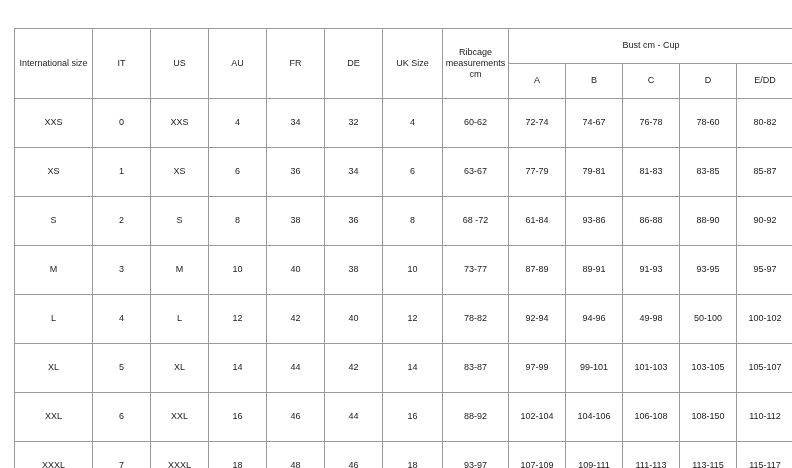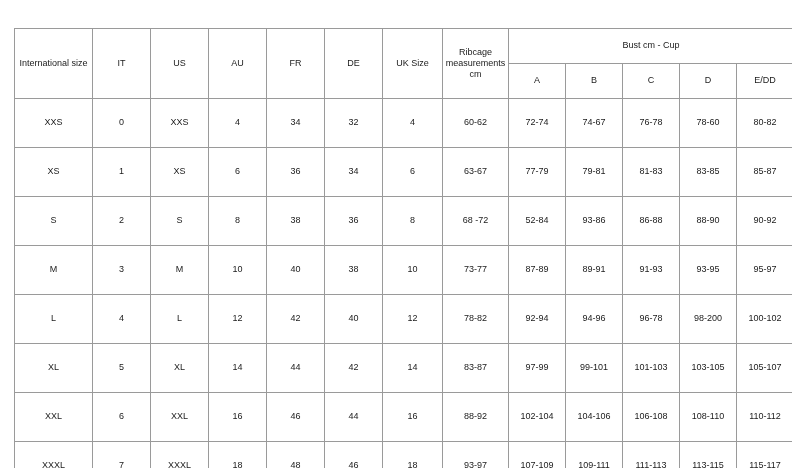--- a/index.html
+++ b/index.html
@@ -130,21 +130,21 @@
       </tr>
       <tr>
         <td>S</td>
         <td>2</td>
         <td>S</td>
         <td>8</td>
         <td>38</td>
         <td>36</td>
         <td>8</td>
         <td>68 -72</td>
-        <td>52-84</td>
+        <td>61-84</td>
         <td>93-86</td>
         <td>86-88</td>
         <td>88-90</td>
         <td>90-92</td>
       </tr>
       <tr>
         <td>M</td>
         <td>3</td>
         <td>M</td>
         <td>10</td>
@@ -162,22 +162,22 @@
         <td>L</td>
         <td>4</td>
         <td>L</td>
         <td>12</td>
         <td>42</td>
         <td>40</td>
         <td>12</td>
         <td>78-82</td>
         <td>92-94</td>
         <td>94-96</td>
-        <td>96-78</td>
-        <td>98-200</td>
+        <td>49-98</td>
+        <td>50-100</td>
         <td>100-102</td>
       </tr>
       <tr>
         <td>XL</td>
         <td>5</td>
         <td>XL</td>
         <td>14</td>
         <td>44</td>
         <td>42</td>
         <td>14</td>
@@ -193,21 +193,21 @@
         <td>6</td>
         <td>XXL</td>
         <td>16</td>
         <td>46</td>
         <td>44</td>
         <td>16</td>
         <td>88-92</td>
         <td>102-104</td>
         <td>104-106</td>
         <td>106-108</td>
-        <td>108-110</td>
+        <td>108-150</td>
         <td>110-112</td>
       </tr>
       <tr>
         <td>XXXL</td>
         <td>7</td>
         <td>XXXL</td>
         <td>18</td>
         <td>48</td>
         <td>46</td>
         <td>18</td>

